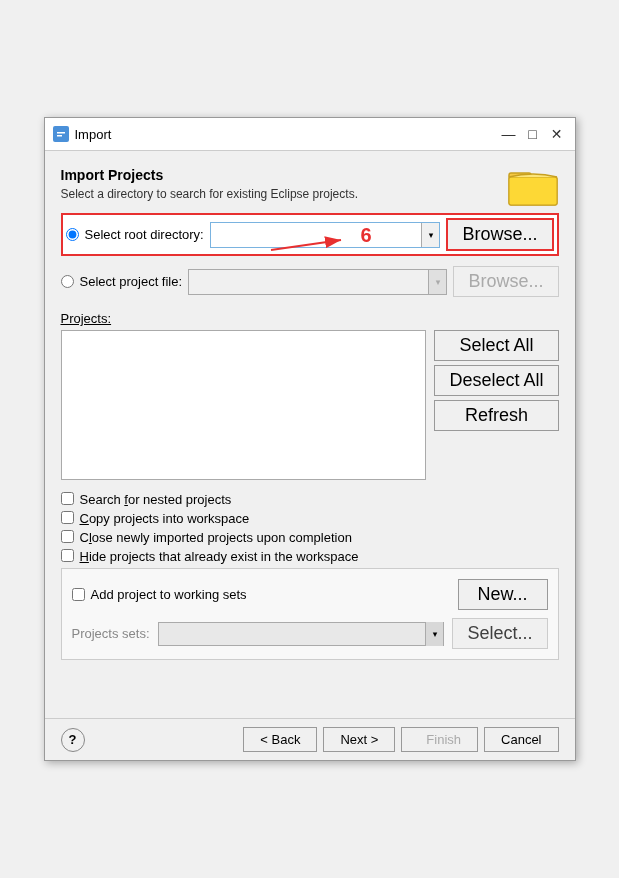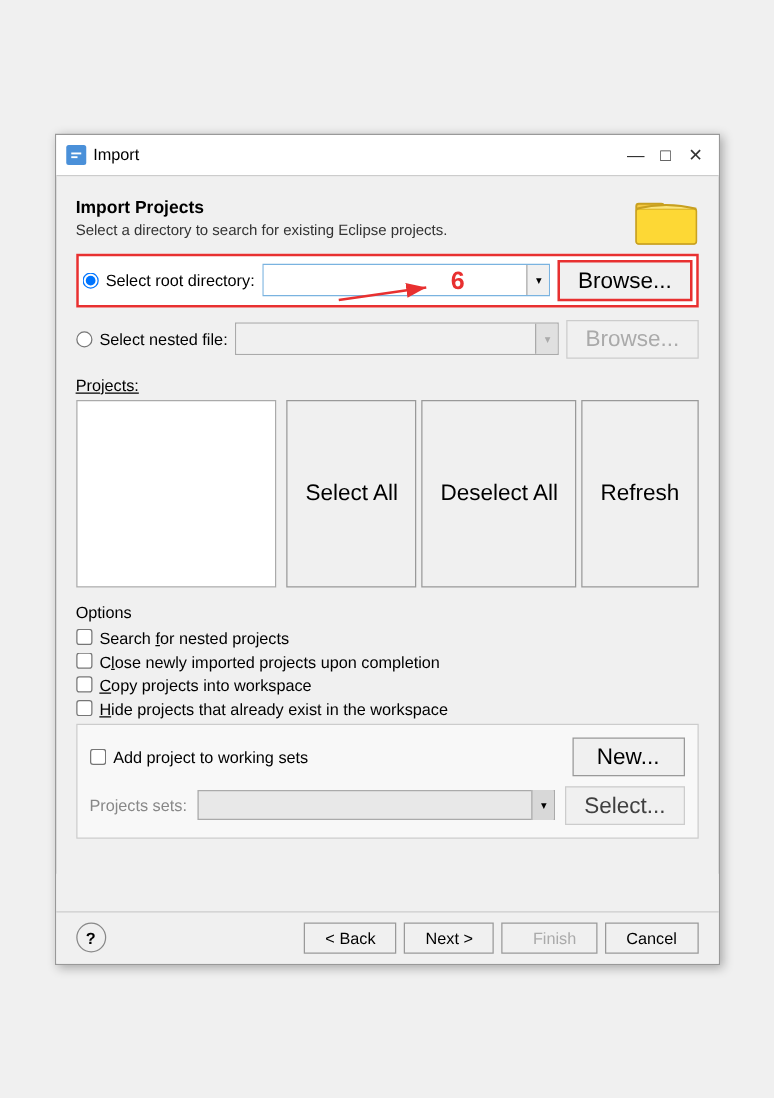--- a/index.html
+++ b/index.html
@@ -109,21 +109,21 @@
       margin-bottom: 12px;
     }
     .projects-list {
       flex: 1;
       height: 150px;
       border: 1px solid #aaa;
       background: #fff;
     }
     .projects-buttons {
       display: flex;
-      flex-direction: row;
+      flex-direction: column;
       gap: 4px;
     }
     .action-btn {
       padding: 4px 14px;
       background: #f0f0f0;
       border: 1px solid #999;
       cursor: pointer;
       font-size: 18px;
       white-space: nowrap;
       min-width: 90px;
@@ -312,21 +312,21 @@
               </marker>
             </defs>
             <line x1="10" y1="20" x2="80" y2="10" stroke="#e83030" stroke-width="2" marker-end="url(#arrowhead)"></line>
           </svg>
         </div>
         <div style="position:absolute; top:-38px; left:300px; color:#e83030; font-size:20px; font-weight:bold; z-index:10; pointer-events:none;">6</div>
       </div>
 
       <div style="display:flex; align-items:center; gap:6px; margin-bottom:10px; padding: 4px 0;">
         <input type="radio" id="archiveFile" name="sourceType" style="">
-        <label for="archiveFile">Select nested file:</label>
+        <label for="archiveFile">Select project file:</label>
         <div style="flex:1; display:flex; align-items:center; border:1px solid #aaa; background:#f0f0f0;">
           <input class="combo-input" type="text" value="" disabled="" style="flex: 1 1 0%; border: none; outline: none; padding: 2px 4px; height: 24px; font-size: 13px; background: rgb(240, 240, 240); color: rgb(170, 170, 170);">
           <div class="combo-arrow" style="background:#e0e0e0; color:#aaa;">▾</div>
         </div>
         <button class="action-btn" disabled="" style="color:#aaa; border:1px solid #ccc;">Browse...</button>
       </div>
     </div>
 
     <div class="options-section">
       <div class="section-label">Projects:</div>
@@ -334,32 +334,31 @@
         <div class="projects-list"></div>
         <div class="projects-buttons">
           <button class="action-btn">Select All</button>
           <button class="action-btn">Deselect All</button>
           <button class="action-btn">Refresh</button>
         </div>
       </div>
     </div>
 
     <div class="options-section">
-      <div class="options-title">Options</div>
       <div class="checkbox-row">
         <input type="checkbox" id="nested" style="">
         <label for="nested">Search <span class="underline-char">f</span>or nested projects</label>
       </div>
       <div class="checkbox-row">
+        <input type="checkbox" id="copy" style="">
+        <label for="copy"><span class="underline-char">C</span>opy projects into workspace</label>
+      </div>
+      <div class="checkbox-row">
         <input type="checkbox" id="closeImported" style="">
         <label for="closeImported">C<span class="underline-char">l</span>ose newly imported projects upon completion</label>
-      </div>
-      <div class="checkbox-row">
-        <input type="checkbox" id="copy" style="">
-        <label for="copy"><span class="underline-char">C</span>opy projects into workspace</label>
       </div>
       <div class="checkbox-row">
         <input type="checkbox" id="hide" style="">
         <label for="hide"><span class="underline-char">H</span>ide projects that already exist in the workspace</label>
       </div>
     </div>
 
     <div class="working-sets">
       <div class="working-sets-row">
         <div style="display:flex; align-items:center; gap:6px;">

